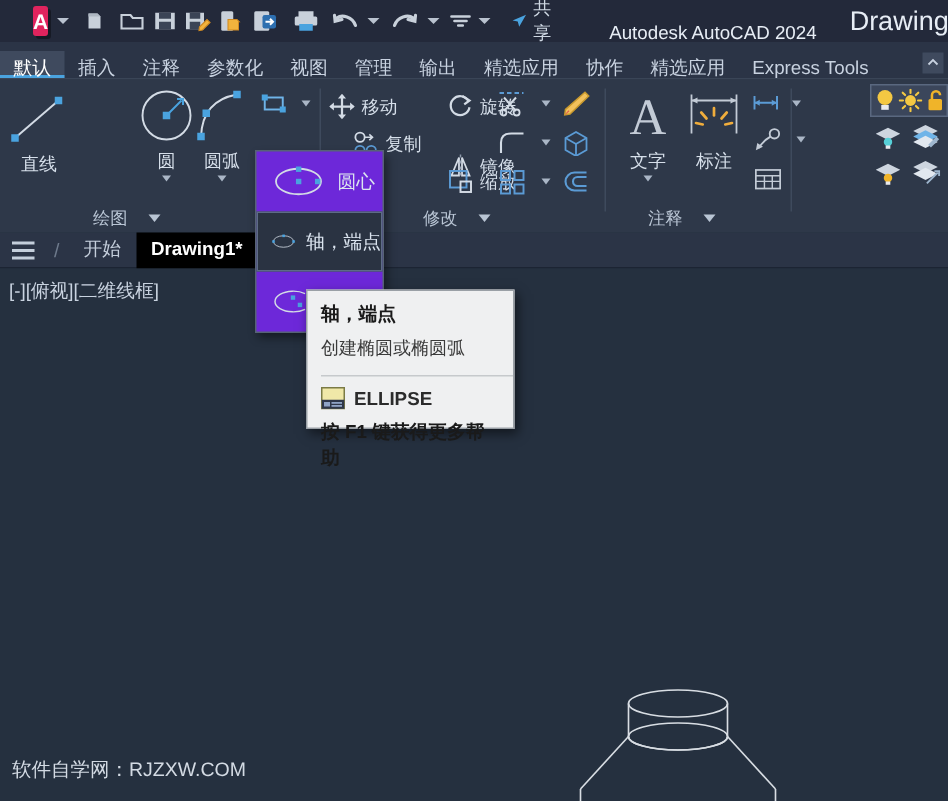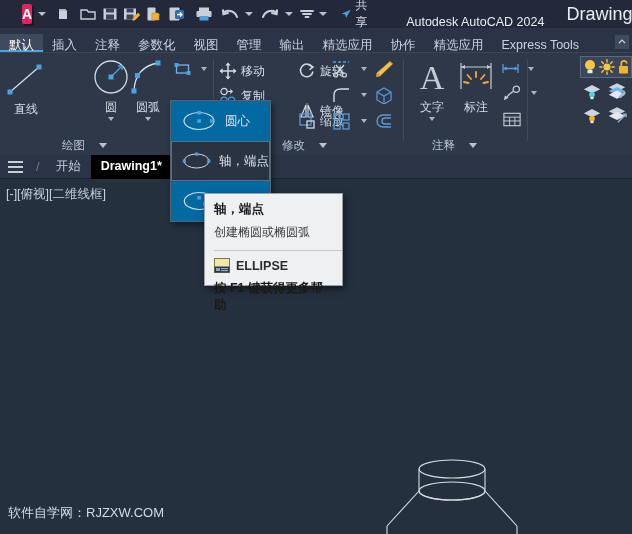--- a/index.html
+++ b/index.html
@@ -99,22 +99,22 @@
   .smbtn {
     position: absolute; display: flex; align-items: center; gap: 3px;
   }
   .smbtn .ico { width: 20px; height: 20px; display:flex; align-items:center; justify-content:center; }
   .smbtn .lbl { font-size: 12px; color: #d6dfea; white-space: nowrap; }
 
   .iconbtn { position: absolute; width: 20px; height: 20px; display:flex; align-items:center; justify-content:center; }
 
   
   .dropmenu {
-    position: absolute; left: 170px; top: 100px; width: 101px;
-    background: #0369a1; border: 1px solid #566375;
+    position: absolute; left: 170px; top: 100px; width: 86px;
+    background: #6d28d9; border: 1px solid #566375;
     z-index: 40; box-shadow: 2px 3px 6px rgba(0,0,0,0.45);
   }
   .dmitem {
     height: 40px; display: flex; align-items: center; gap: 6px; padding-left: 8px;
   }
   .dmitem.hl { background: #2a3342; border: 1px solid #5d6c86; }
   .dmitem .lbl { font-size: 12.5px; color: #dbe4ef; white-space: nowrap; }
 
   
   .tooltip {
@@ -357,21 +357,21 @@
       <div class="smbtn" style="left:83px;top:8px;">
         <div class="ico">
           <svg width="18" height="18" viewBox="0 0 18 18">
             <path d="M14.2 5.2 A6.3 6.3 0 1 0 15 9.5" stroke="#d3dbe5" stroke-width="1.5" fill="none"></path>
             <path d="M10.2 2 L15 5 L11.5 7.6" stroke="#d3dbe5" stroke-width="1.5" fill="none"></path>
           </svg>
         </div>
         <div class="lbl">旋转</div>
       </div>
 
-      <div class="smbtn" style="left:4px;top:33px;">
+      <div class="smbtn" style="left:20px;top:33px;">
         <div class="ico">
           <svg width="18" height="18" viewBox="0 0 18 18">
             <circle cx="5" cy="4.5" r="3.1" stroke="#d3dbe5" stroke-width="1.2" fill="none"></circle>
             <circle cx="5" cy="13.3" r="3.1" stroke="#5b9bd5" stroke-width="1.2" fill="none"></circle>
             <circle cx="12.5" cy="13.3" r="3.1" stroke="#5b9bd5" stroke-width="1.2" fill="none"></circle>
             <path d="M8 4.5 L13 4.5 M11.2 2.6 L13.3 4.5 L11.2 6.4" stroke="#d3dbe5" stroke-width="1.1" fill="none"></path>
           </svg>
         </div>
         <div class="lbl">复制</div>
       </div>

